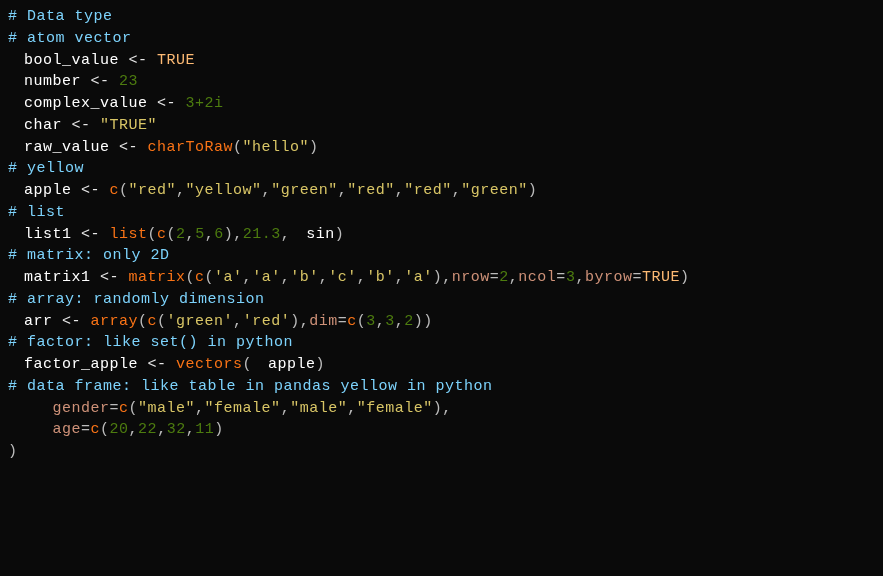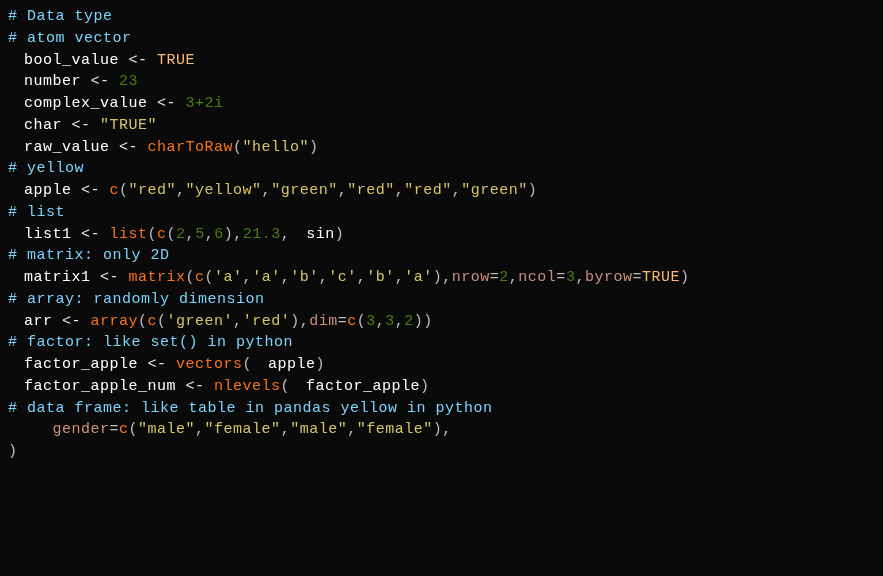--- a/index.html
+++ b/index.html
@@ -40,17 +40,17 @@
     <div class="line"><span class="cmt"># yellow</span></div>
     <div class="line"><span class="id">apple </span><span class="op">&lt;- </span><span class="fn">c</span><span class="p">(</span><span class="str">"red"</span><span class="p">,</span><span class="str">"yellow"</span><span class="p">,</span><span class="str">"green"</span><span class="p">,</span><span class="str">"red"</span><span class="p">,</span><span class="str">"red"</span><span class="p">,</span><span class="str">"green"</span><span class="p">)</span></div>
     <div class="line"><span class="cmt"># list</span></div>
     <div class="line"><span class="id">list1 </span><span class="op">&lt;- </span><span class="fn">list</span><span class="p">(</span><span class="fn">c</span><span class="p">(</span><span class="num">2</span><span class="p">,</span><span class="num">5</span><span class="p">,</span><span class="num">6</span><span class="p">),</span><span class="num">21.3</span><span class="p">,</span><span class="id">sin</span><span class="p">)</span></div>
     <div class="line"><span class="cmt"># matrix: only 2D</span></div>
     <div class="line"><span class="id">matrix1 </span><span class="op">&lt;- </span><span class="fn">matrix</span><span class="p">(</span><span class="fn">c</span><span class="p">(</span><span class="str">'a'</span><span class="p">,</span><span class="str">'a'</span><span class="p">,</span><span class="str">'b'</span><span class="p">,</span><span class="str">'c'</span><span class="p">,</span><span class="str">'b'</span><span class="p">,</span><span class="str">'a'</span><span class="p">),</span><span class="arg">nrow</span><span class="p">=</span><span class="num">2</span><span class="p">,</span><span class="arg">ncol</span><span class="p">=</span><span class="num">3</span><span class="p">,</span><span class="arg">byrow</span><span class="p">=</span><span class="kw">TRUE</span><span class="p">)</span></div>
     <div class="line"><span class="cmt"># array: randomly dimension</span></div>
     <div class="line"><span class="id">arr </span><span class="op">&lt;- </span><span class="fn">array</span><span class="p">(</span><span class="fn">c</span><span class="p">(</span><span class="str">'green'</span><span class="p">,</span><span class="str">'red'</span><span class="p">),</span><span class="arg">dim</span><span class="p">=</span><span class="fn">c</span><span class="p">(</span><span class="num">3</span><span class="p">,</span><span class="num">3</span><span class="p">,</span><span class="num">2</span><span class="p">))</span></div>
     <div class="line"><span class="cmt"># factor: like set() in python</span></div>
     <div class="line"><span class="id">factor_apple </span><span class="op">&lt;- </span><span class="fn">vectors</span><span class="p">(</span><span class="id">apple</span><span class="p">)</span></div>
-    <div class="line"><span class="id">factor_apple_num </span><span class="op">&lt;- </span><span class="fn">nlevels</span><span class="p">(</span><span class="id">factor_apple</span><span class="p">)</span></div>
     <div class="line"><span class="cmt"># data frame: like table in pandas yellow in python</span></div>
     <div class="line"><span class="id">   </span><span class="arg">gender</span><span class="p">=</span><span class="fn">c</span><span class="p">(</span><span class="str">"male"</span><span class="p">,</span><span class="str">"female"</span><span class="p">,</span><span class="str">"male"</span><span class="p">,</span><span class="str">"female"</span><span class="p">),</span></div>
+    <div class="line"><span class="id">   </span><span class="arg">age</span><span class="p">=</span><span class="fn">c</span><span class="p">(</span><span class="num">20</span><span class="p">,</span><span class="num">22</span><span class="p">,</span><span class="num">32</span><span class="p">,</span><span class="num">11</span><span class="p">)</span></div>
     <div class="line"><span class="p">)</span></div>
   </div>
 
 </body></html>

